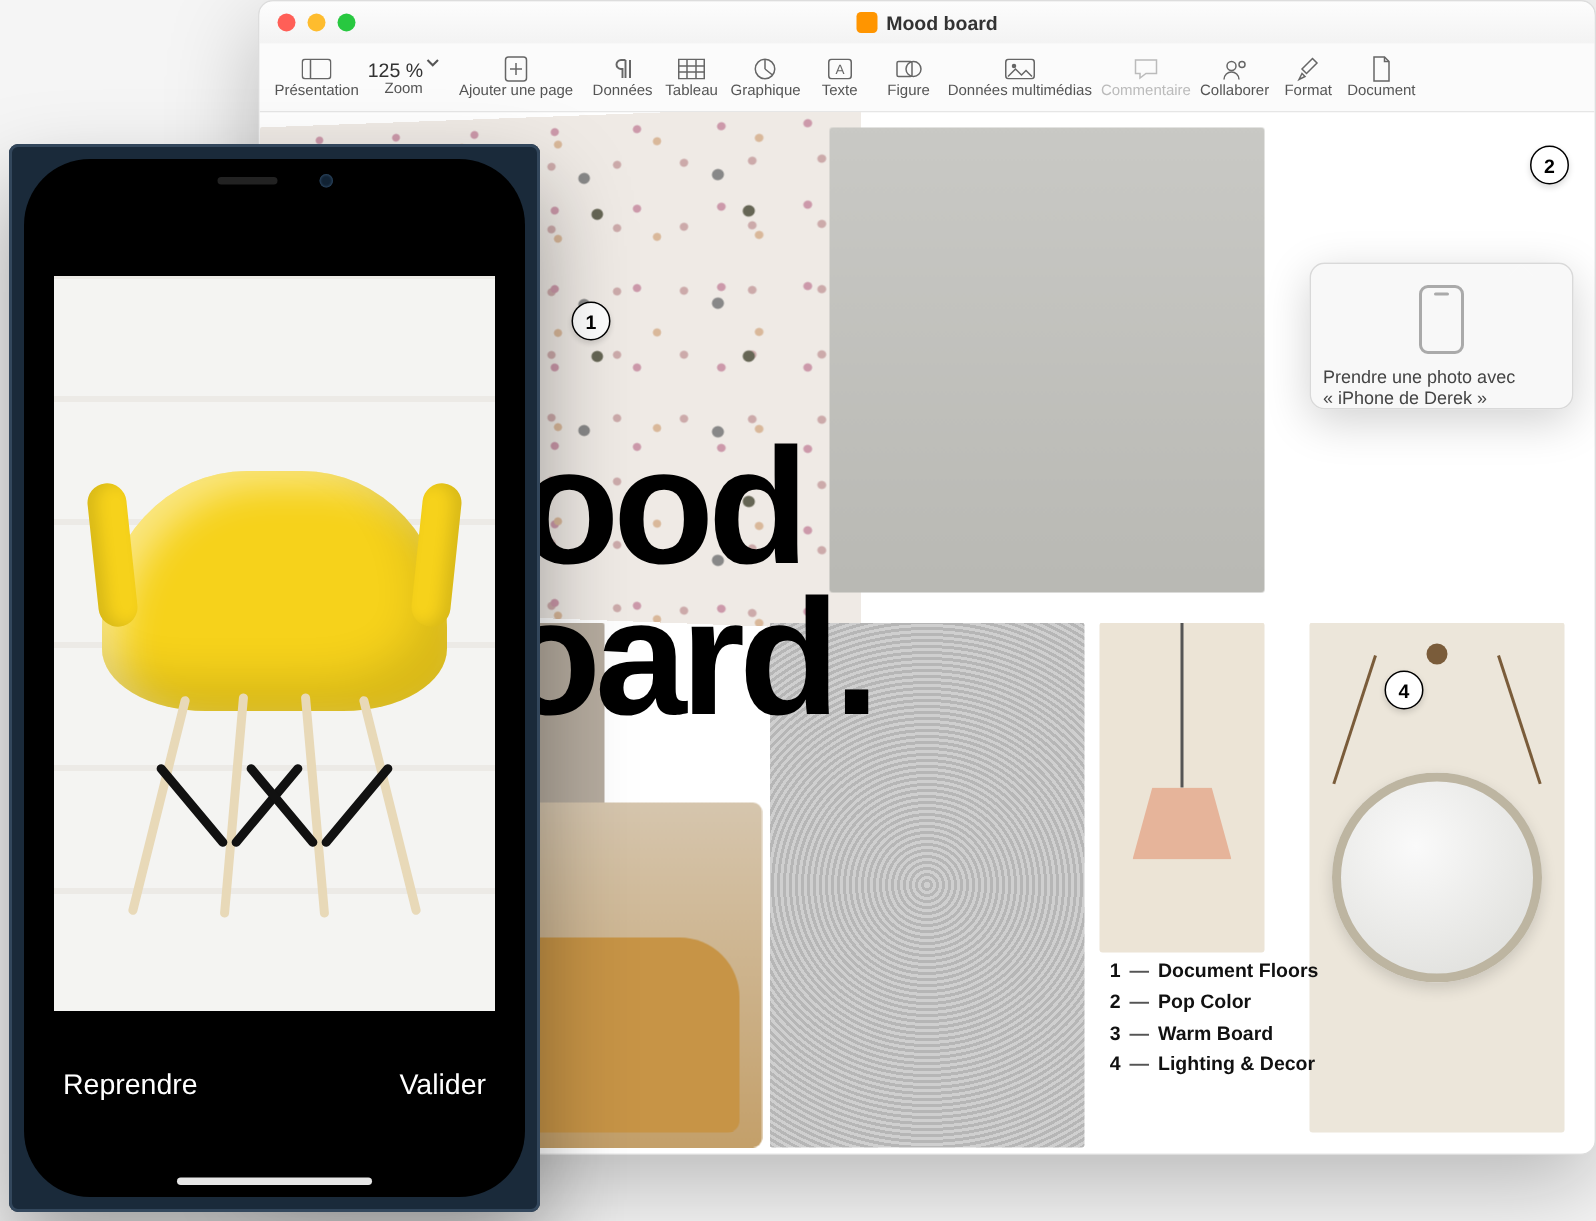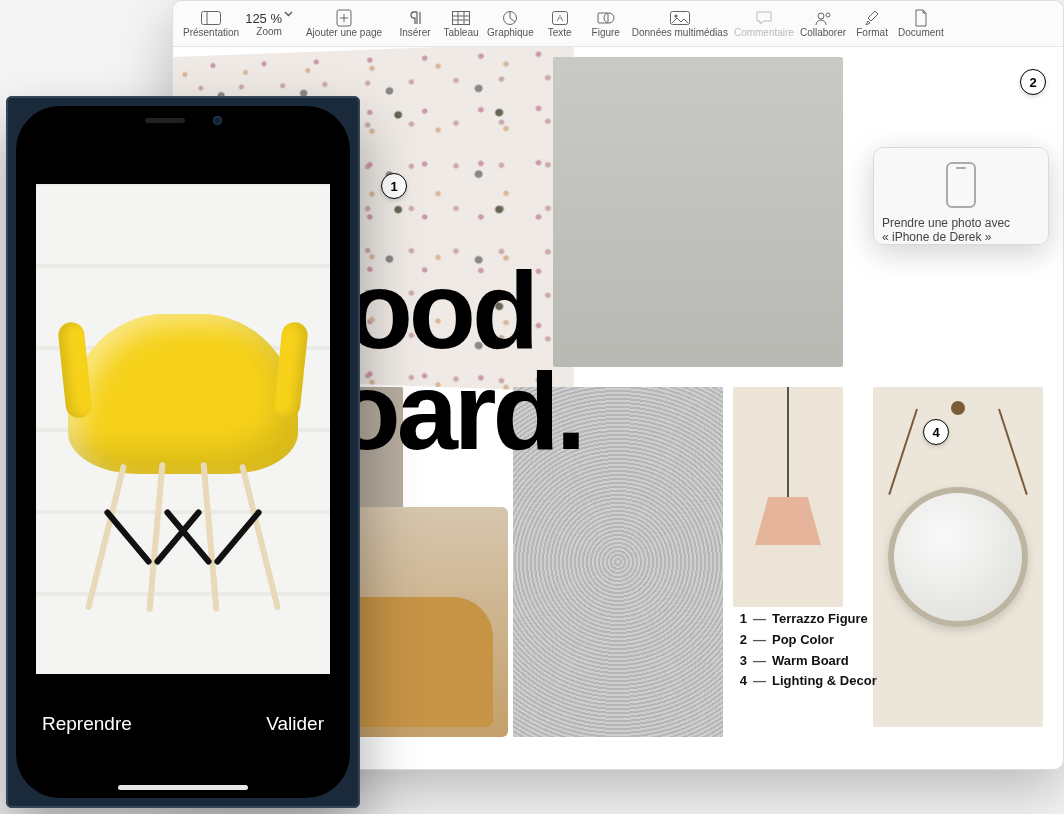--- a/index.html
+++ b/index.html
@@ -291,20 +291,29 @@
     width:130px;height:5px;background:#fff;border-radius:3px;opacity:.9;
   }
 
   svg { display:block; }
 </style>
 </head>
 <body>
 
 <div class="mac-window">
 
+  <div class="titlebar">
+    <div class="traffic-lights">
+      <div class="tl red"></div>
+      <div class="tl yellow"></div>
+      <div class="tl green"></div>
+    </div>
+    <span class="title-icon"></span>
+    <span>Mood board</span>
+  </div>
 
   <div class="toolbar">
 
     <div class="tb-item">
       <span class="ico">
         <svg width="20" height="14" viewBox="0 0 20 14">
             <rect x="0.5" y="0.5" width="19" height="13" rx="2" fill="none" stroke="#666"></rect>
             <line x1="6" y1="1" x2="6" y2="13" stroke="#666"></line>
           </svg>
       </span>
@@ -331,21 +340,21 @@
       </span>
       <span>Ajouter une page</span>
     </div>
 
     <div class="tb-item">
       <span class="ico">
         <svg width="14" height="16" viewBox="0 0 14 16">
             <path d="M9 2H6a3 3 0 000 6h1v6M9 2v12M12 2v12" fill="none" stroke="#666" stroke-width="1.3"></path>
           </svg>
       </span>
-      <span>Insérer</span>
+      <span>Données</span>
     </div>
 
     <div class="tb-item">
       <span class="ico">
         <svg width="18" height="14" viewBox="0 0 18 14">
             <rect x="0.5" y="0.5" width="17" height="13" fill="none" stroke="#666"></rect>
             <line x1="0.5" y1="5" x2="17.5" y2="5" stroke="#666"></line>
             <line x1="0.5" y1="9" x2="17.5" y2="9" stroke="#666"></line>
             <line x1="6" y1="0.5" x2="6" y2="13.5" stroke="#666"></line>
             <line x1="12" y1="0.5" x2="12" y2="13.5" stroke="#666"></line>
@@ -457,21 +466,21 @@
 
     <div class="headline">
       <div>Mood</div>
       <div>Board.</div>
     </div>
 
     <div class="legend">
       <div class="legend-row">
         <span class="legend-num">1</span>
         <span class="legend-dash">—</span>
-        <span>Terrazzo Figure</span>
+        <span>Document Floors</span>
       </div>
       <div class="legend-row">
         <span class="legend-num">2</span>
         <span class="legend-dash">—</span>
         <span>Pop Color</span>
       </div>
       <div class="legend-row">
         <span class="legend-num">3</span>
         <span class="legend-dash">—</span>
         <span>Warm Board</span>

